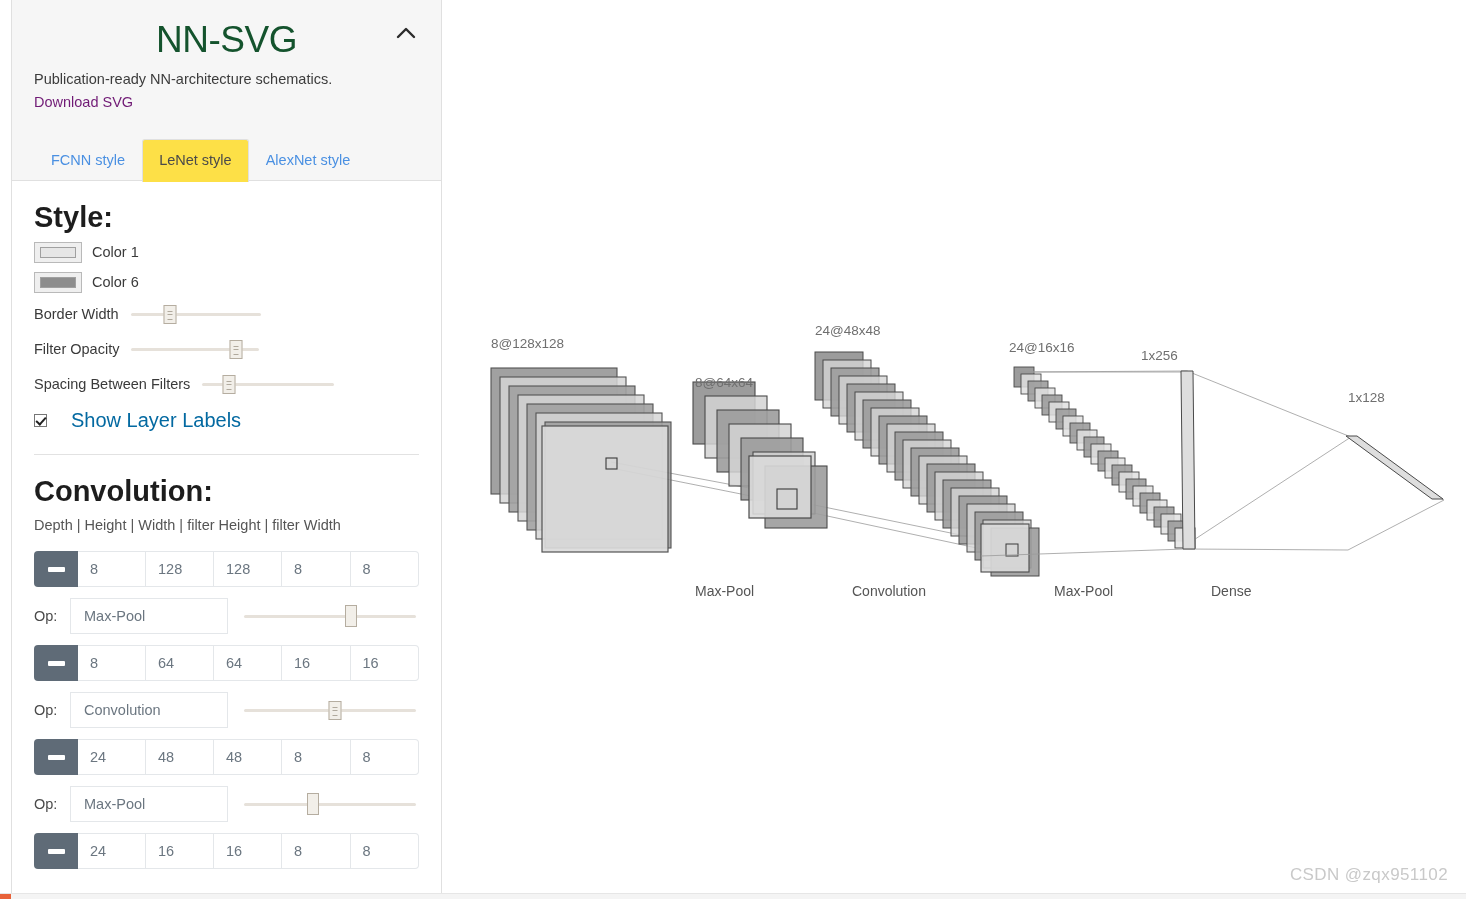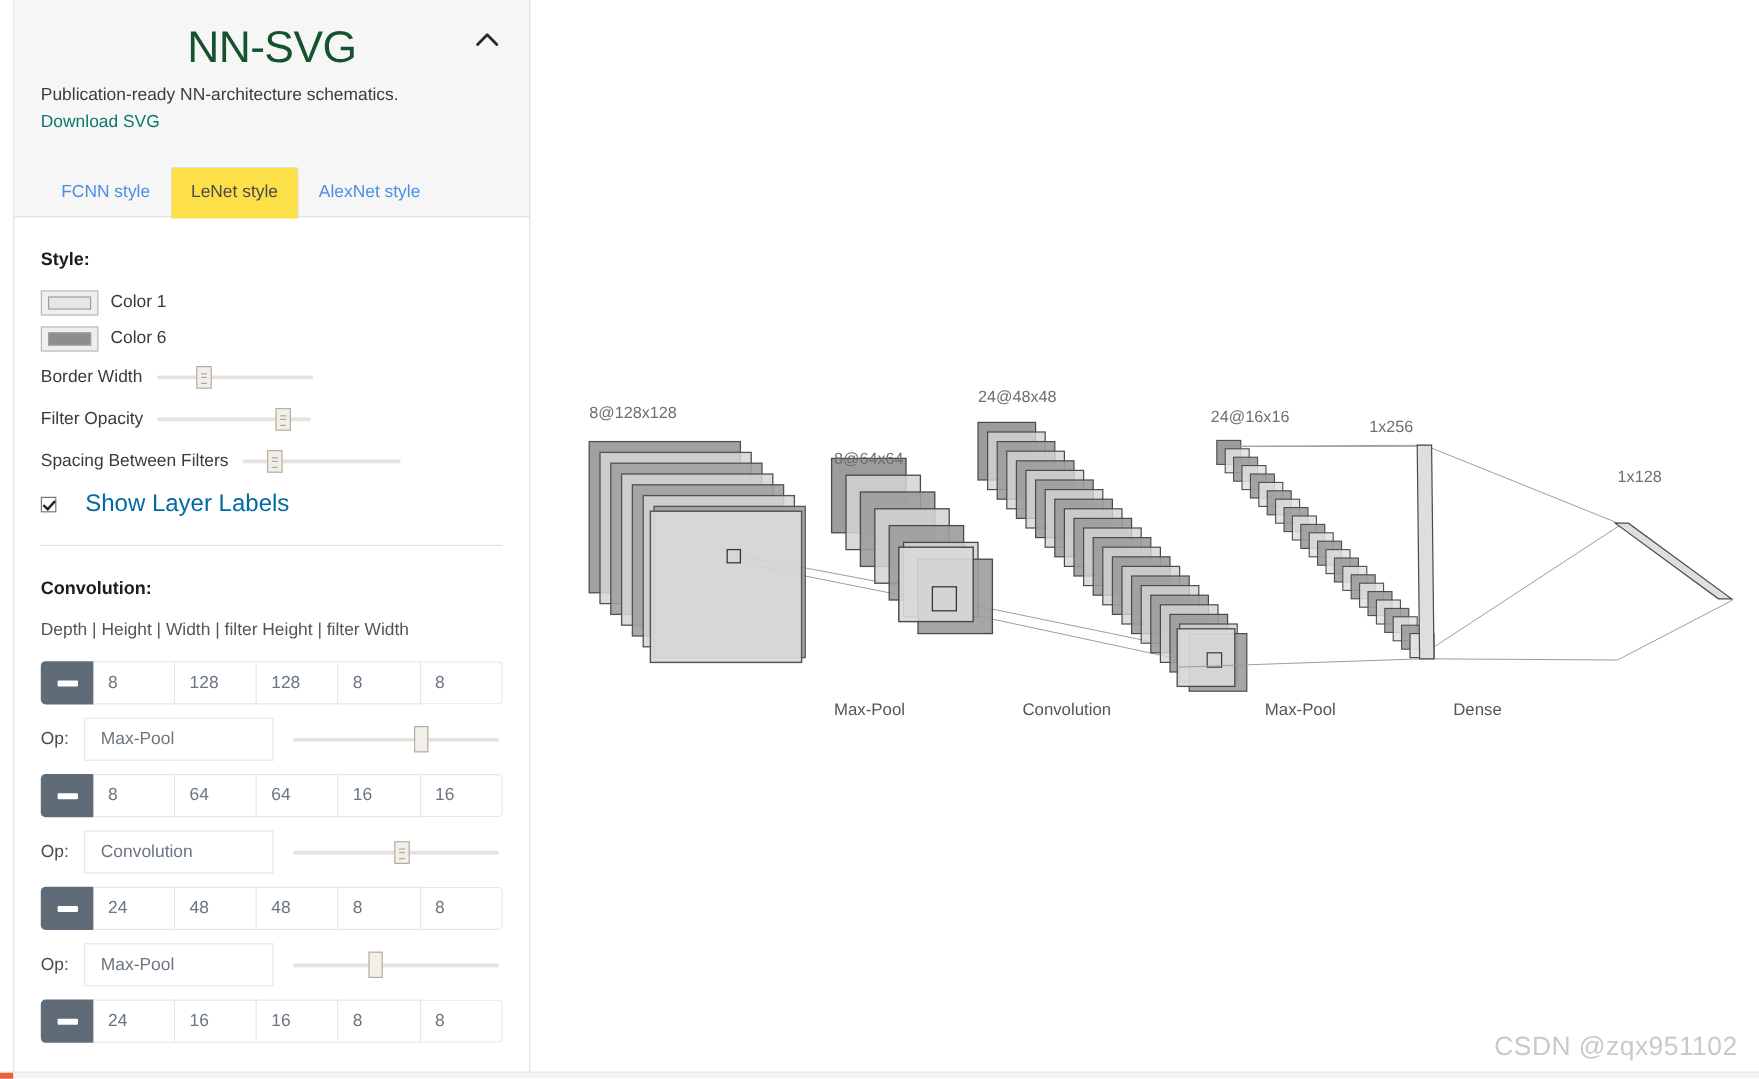--- a/index.html
+++ b/index.html
@@ -46,21 +46,21 @@
   #collapse-btn svg { display: block; }
   #app-subtitle {
     font-size: 14.5px;
     color: #3c3c3c;
     margin-top: 6px;
     line-height: 20px;
   }
   #download-link {
     display: inline-block;
     font-size: 14.5px;
-    color: #0f766e;
+    color: #701a75;
     margin-top: 3px;
     line-height: 20px;
     cursor: pointer;
     text-decoration: none;
   }
   #tabbar {
     position: absolute;
     left: 22px; bottom: -1px;
     display: flex;
     align-items: flex-end;
@@ -82,21 +82,21 @@
     border-radius: 3px 3px 0 0;
     position: relative;
     z-index: 2;
     margin-bottom: -1px;
     padding-bottom: 12px;
   }
 
   #panel-body { padding: 0 22px; }
 
   .section-title {
-    font-size: 15px;
+    font-size: 29px;
     font-weight: bold;
     color: #1d1d1d;
     margin: 22px 0 10px 0;
     line-height: 28px;
   }
   .section-sub {
     font-size: 14.5px;
     color: #555;
     margin-bottom: 16px;
     line-height: 20px;
@@ -276,21 +276,21 @@
   }
   .op-caption {
     font-size: 14px;
     fill: #555555;
     font-family: "Liberation Sans", sans-serif;
   }
 
   #watermark {
     position: absolute;
     right: 18px; bottom: 14px;
-    font-size: 22px;
+    font-size: 17px;
     color: #c9c9c9;
     letter-spacing: 0.4px;
     white-space: nowrap;
   }
   #bottom-strip {
     position: absolute;
     left: 0; bottom: 0;
     width: 1466px; height: 6px;
     background: #f4f4f4;
     border-top: 1px solid #e6e6e6;

